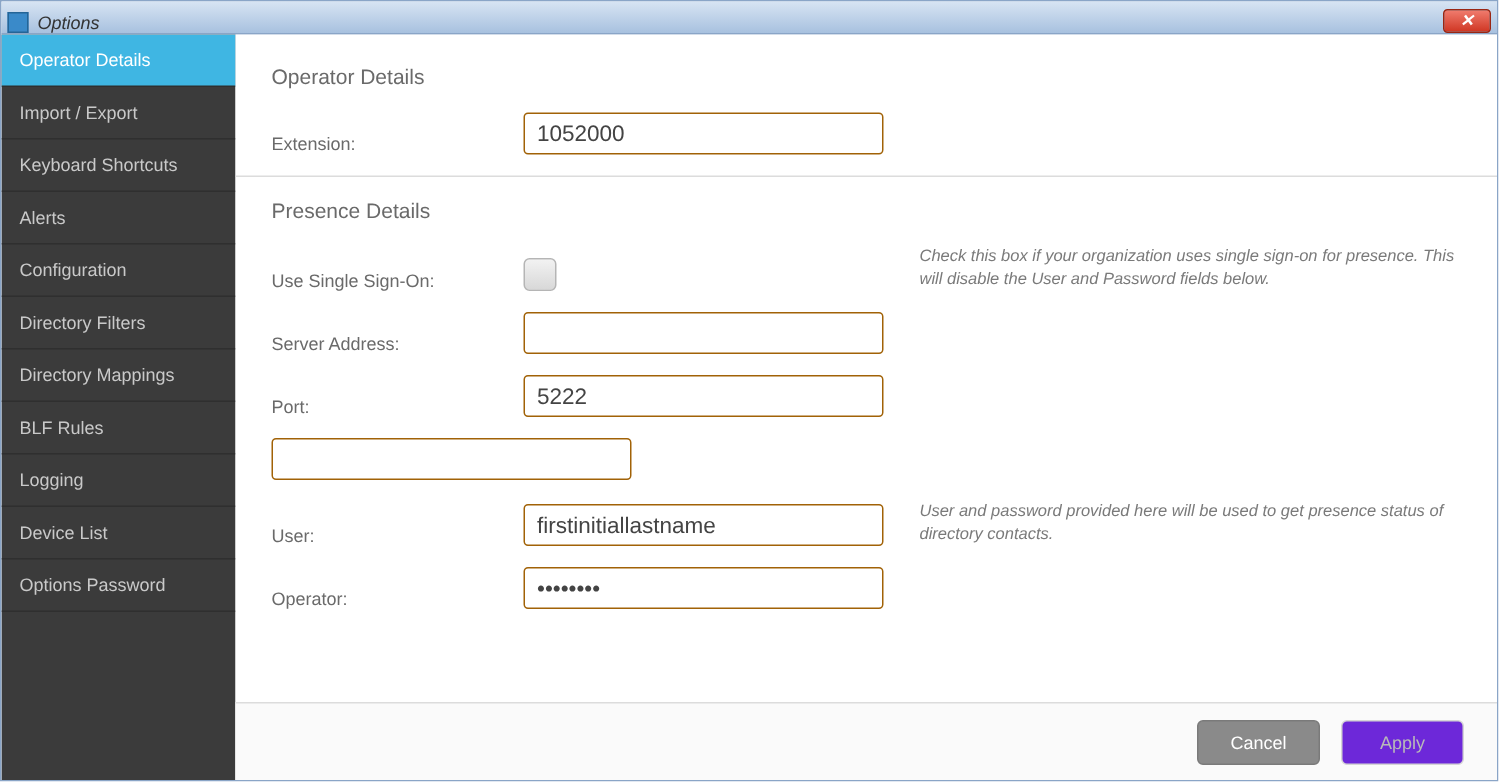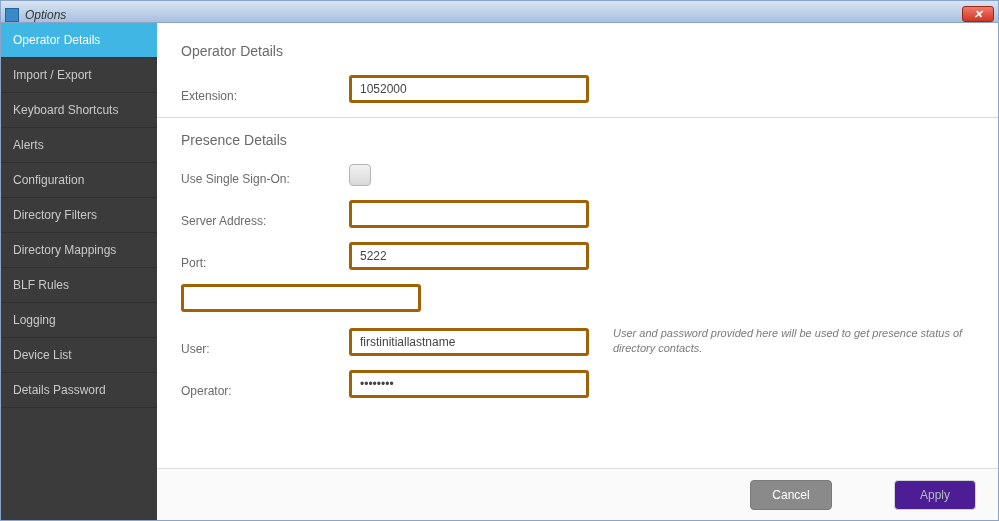--- a/index.html
+++ b/index.html
@@ -25,27 +25,27 @@
     .side-item.selected{background:#3fb6e3;color:#fff;}
     
     .main{flex:1;background:#fff;display:flex;flex-direction:column;position:relative;}
     .content{flex:1;padding:20px 24px 10px 24px;overflow:auto;}
     .divider{height:1px;background:#dcdcdc;margin:14px -24px 14px -24px;}
     .section-title{font-size:14px;color:#6a6a6a;margin-bottom:16px;}
     .row{display:flex;align-items:flex-end;margin-bottom:14px;}
     .row .label{width:168px;color:#6a6a6a;font-size:12px;}
     .row .field{width:240px;}
     .row .hint{flex:1;margin-left:24px;color:#7a7a7a;font-style:italic;font-size:11px;line-height:15px;}
-    input[type="text"],input[type="password"]{width:100%;height:28px;border:3px solid #a16207;border-radius:3px;padding:0 8px;font-size:12px;color:#444;}
+    input[type="text"],input[type="password"]{width:100%;height:28px;border:1px solid #a16207;border-radius:3px;padding:0 8px;font-size:15px;color:#444;}
     .checkbox{width:22px;height:22px;border:1px solid #b5b5b5;border-radius:4px;background:linear-gradient(to bottom,#f2f2f2,#d8d8d8);cursor:pointer;}
     
     .footer{height:52px;border-top:1px solid #dcdcdc;background:#fafafa;display:flex;align-items:center;justify-content:flex-end;padding:0 22px;gap:14px;}
     .btn{min-width:82px;height:30px;border-radius:4px;border:1px solid #bdbdbd;display:flex;align-items:center;justify-content:center;font-size:12px;cursor:pointer;}
     .btn.cancel{background:#8a8a8a;color:#fff;border-color:#7a7a7a;}
-    .btn.apply{background:#4c1d95;color:#b9b9b9;border-color:#d5d5d5;cursor:default;margin-left:48px;}
+    .btn.apply{background:#6d28d9;color:#b9b9b9;border-color:#d5d5d5;cursor:default;}
   </style>
 </head>
 <body>
 <div class="window">
 
   <div class="titlebar">
     <div class="app-icon"></div>
     <div class="title">Options</div>
     <div class="close-btn">
         <span>✕</span>
@@ -79,21 +79,21 @@
       <div class="side-item">
           <span>BLF Rules</span>
         </div>
       <div class="side-item">
           <span>Logging</span>
         </div>
       <div class="side-item">
           <span>Device List</span>
         </div>
       <div class="side-item">
-          <span>Details Password</span>
+          <span>Options Password</span>
         </div>
     </div>
 
     <div class="main">
       <div class="content">
 
         <div class="section-title">Operator Details</div>
 
         <div class="row">
           <div class="label">Extension:</div>
@@ -102,20 +102,21 @@
 
         <div class="divider"></div>
 
         <div class="section-title">Presence Details</div>
 
         <div class="row">
           <div class="label">Use Single Sign-On:</div>
           <div class="field">
               <div class="checkbox"></div>
             </div>
+          <div class="hint">Check this box if your organization uses single sign-on for presence. This will disable the User and Password fields below.</div>
         </div>
 
         <div class="row">
           <div class="label">Server Address:</div>
           <div class="field"><input type="text" value="" style=""></div>
         </div>
 
         <div class="row">
           <div class="label">Port:</div>
           <div class="field"><input type="text" value="5222" style=""></div>

